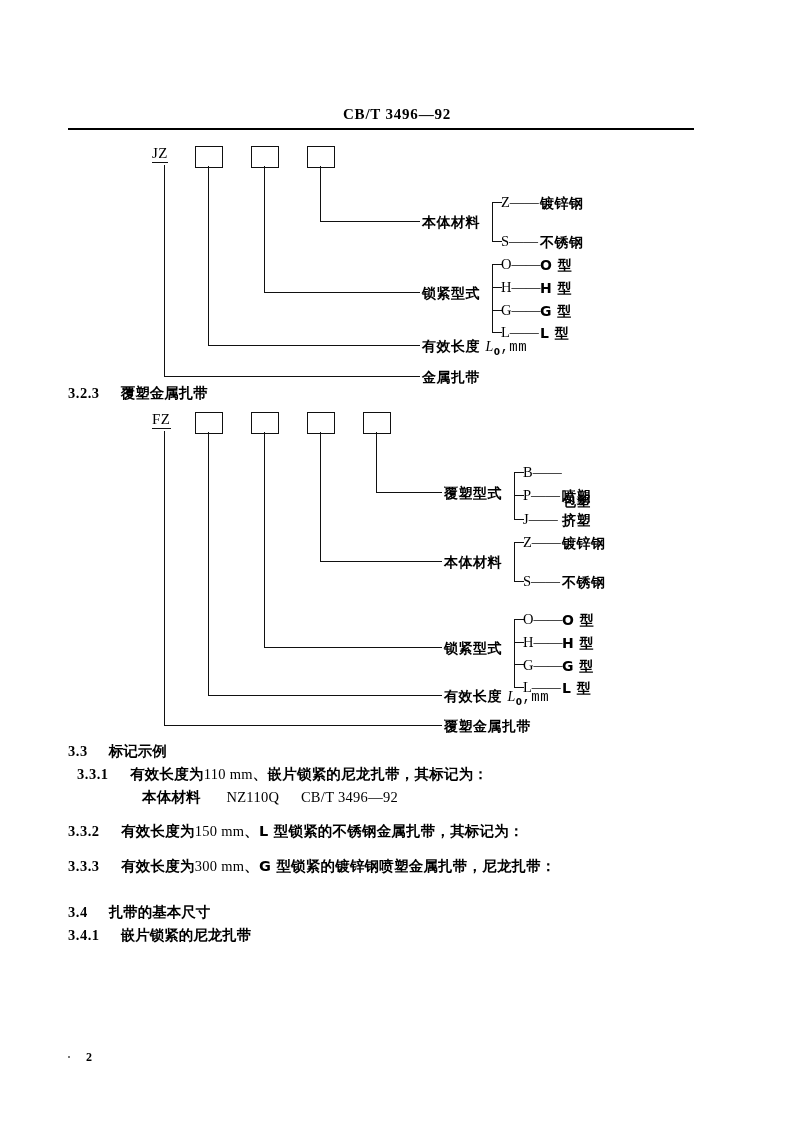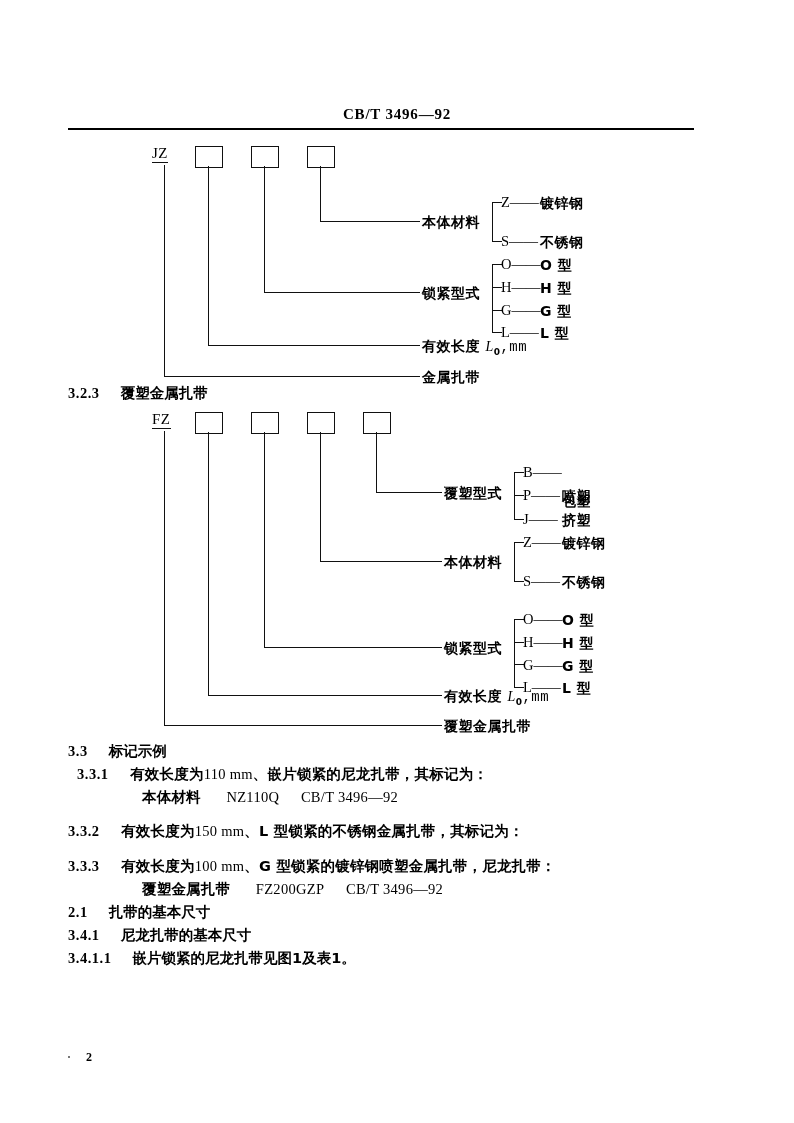--- a/index.html
+++ b/index.html
@@ -319,44 +319,32 @@
 
   <div class="para" style="left:68px; top:822px;">
     <span class="num">3.3.2</span>
     <span style="display:inline-block;width:12px"></span>
     <span class="cn">有效长度为</span><span class="lat">150 mm</span><span class="cn">、L 型锁紧的不锈钢金属扎带，其标记为：</span>
   </div>
 
   <div class="para" style="left:68px; top:857px;">
     <span class="num">3.3.3</span>
     <span style="display:inline-block;width:12px"></span>
-    <span class="cn">有效长度为</span><span class="lat">100 mm</span><span class="cn">、G 型锁紧的镀锌钢喷塑金属扎带，尼龙扎带：</span>
-  </div>
-  <div class="para" style="left:142px; top:880px;">
-    <span class="cn">覆塑金属扎带</span>
-    <span style="display:inline-block;width:16px"></span>
-    <span class="lat">FZ200GZP</span>
-    <span style="display:inline-block;width:12px"></span>
-    <span class="lat">CB/T 3496—92</span>
+    <span class="cn">有效长度为</span><span class="lat">300 mm</span><span class="cn">、G 型锁紧的镀锌钢喷塑金属扎带，尼龙扎带：</span>
   </div>
 
   <div class="sec-head" style="left:68px; top:903px;">
-    <span class="num">2.1</span>
+    <span class="num">3.4</span>
     <span style="display:inline-block;width:12px"></span>
     <span class="cn">扎带的基本尺寸</span>
   </div>
 
   <div class="sec-head" style="left:68px; top:926px;">
     <span class="num">3.4.1</span>
     <span style="display:inline-block;width:12px"></span>
-    <span class="cn">尼龙扎带的基本尺寸</span>
-  </div>
-
-  <div class="sec-head" style="left:68px; top:949px;">
-    <span class="num">3.4.1.1</span>
-    <span style="display:inline-block;width:12px"></span>
-    <span class="cn">嵌片锁紧的尼龙扎带见图1及表1。</span>
-  </div>
+    <span class="cn">嵌片锁紧的尼龙扎带</span>
+  </div>
+
 
   <div class="footer-dot"></div>
   <div class="footer-page">2</div>
 
 </div>
 
 </body></html>

